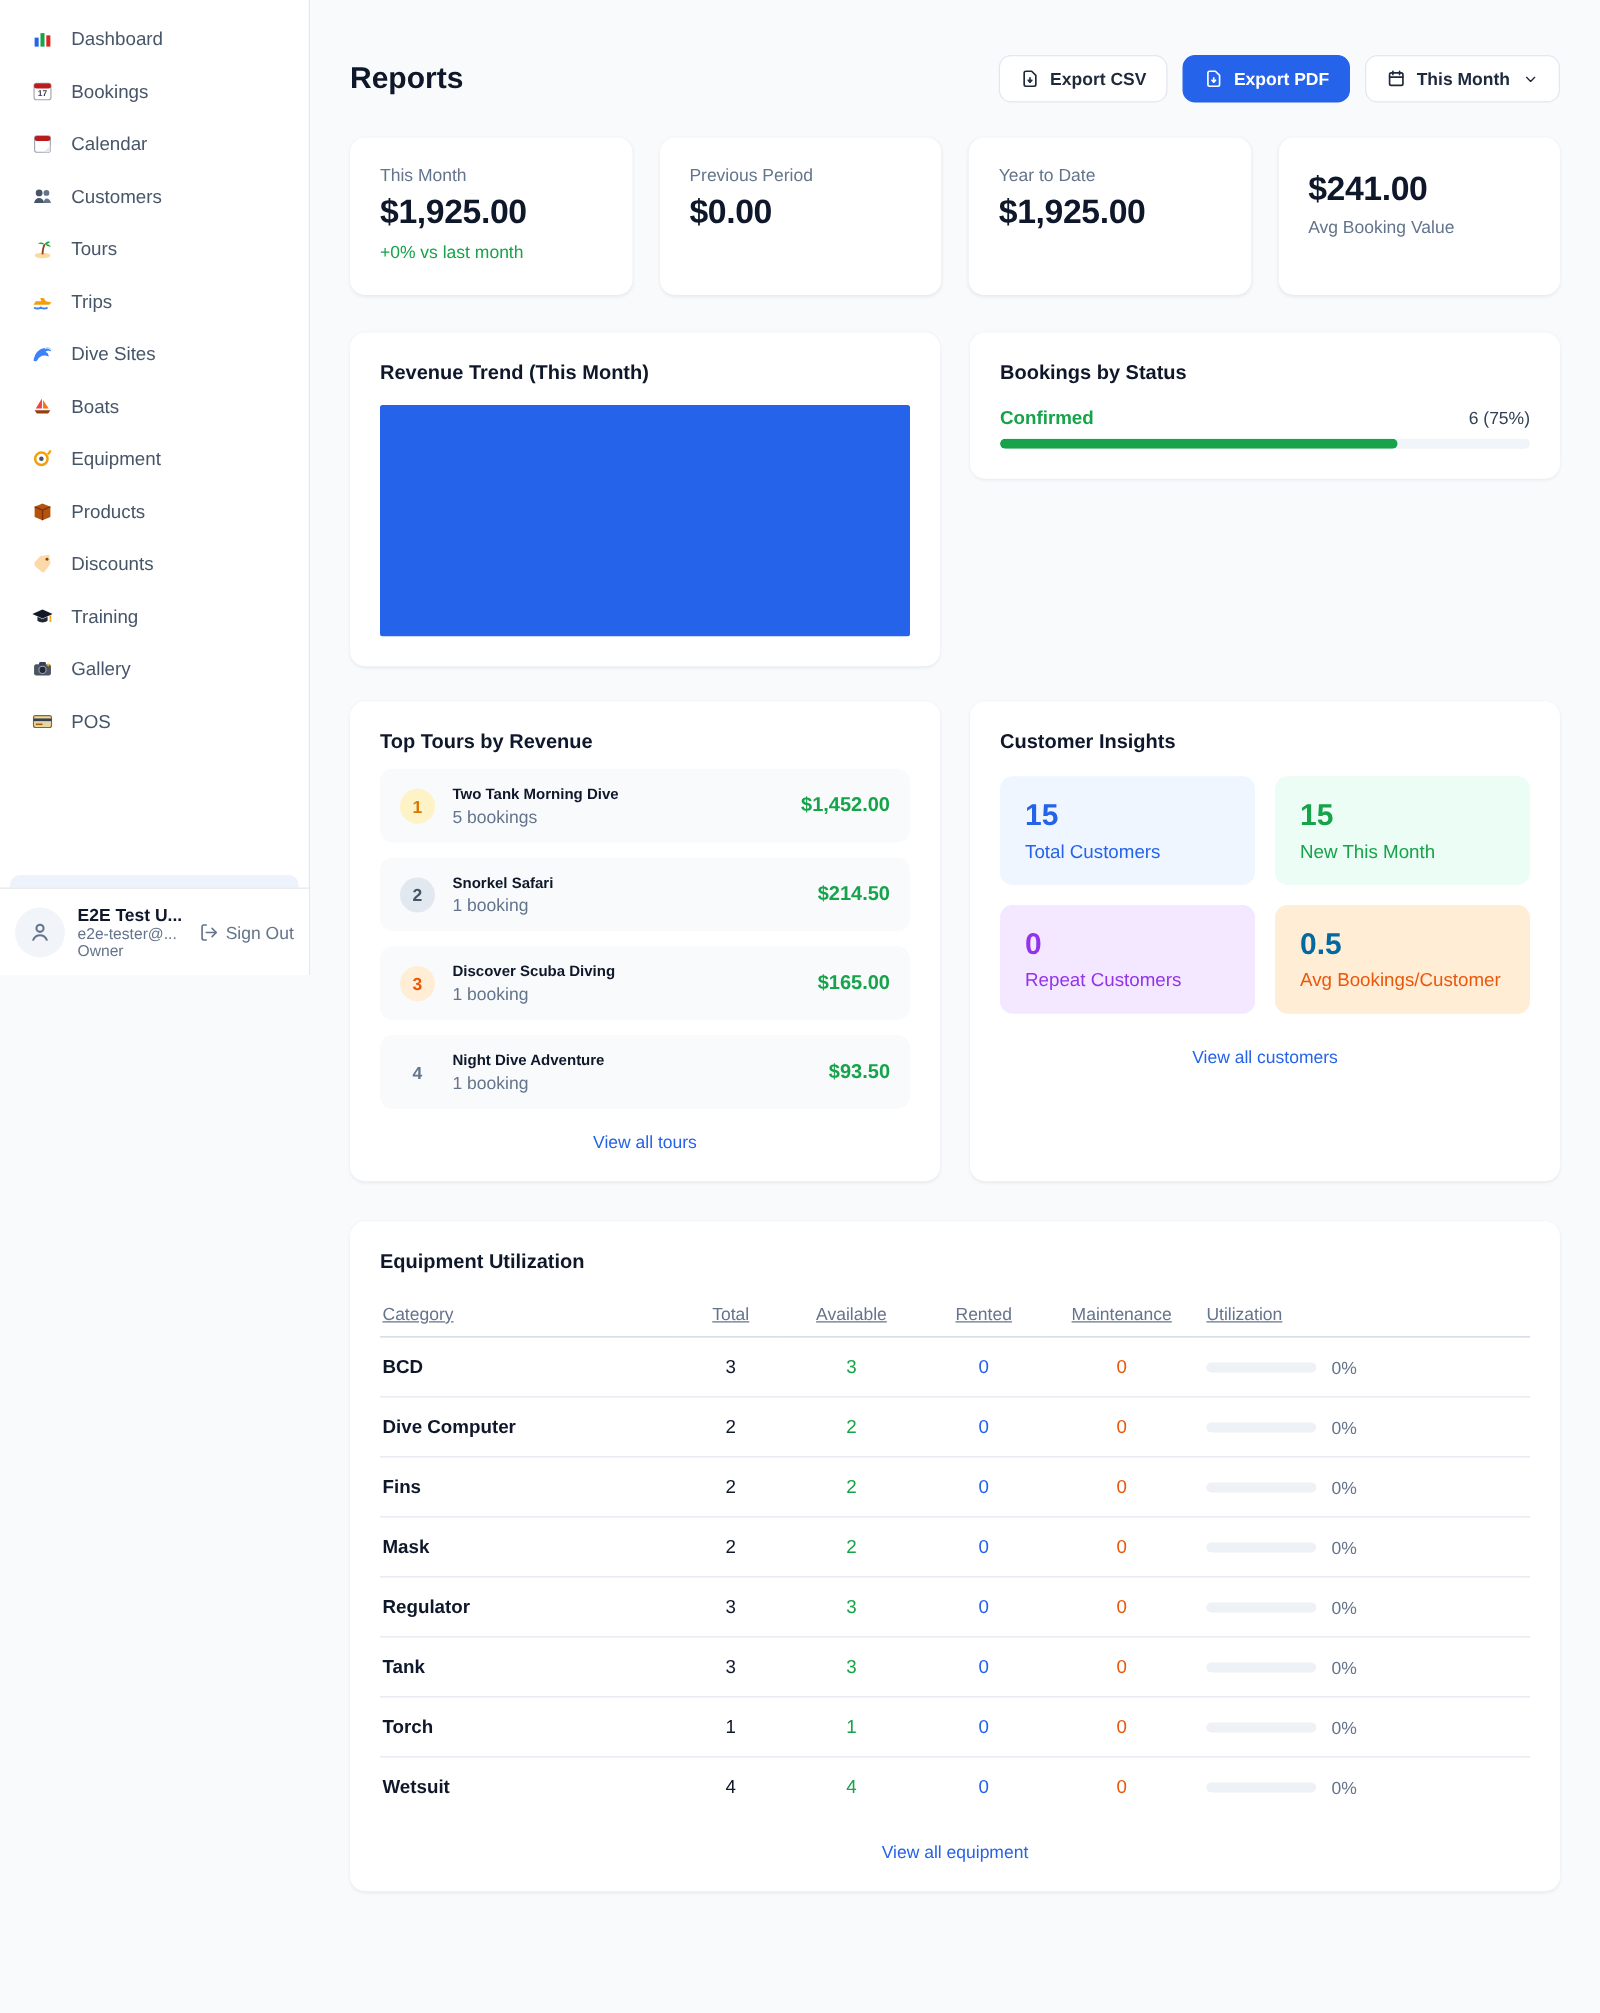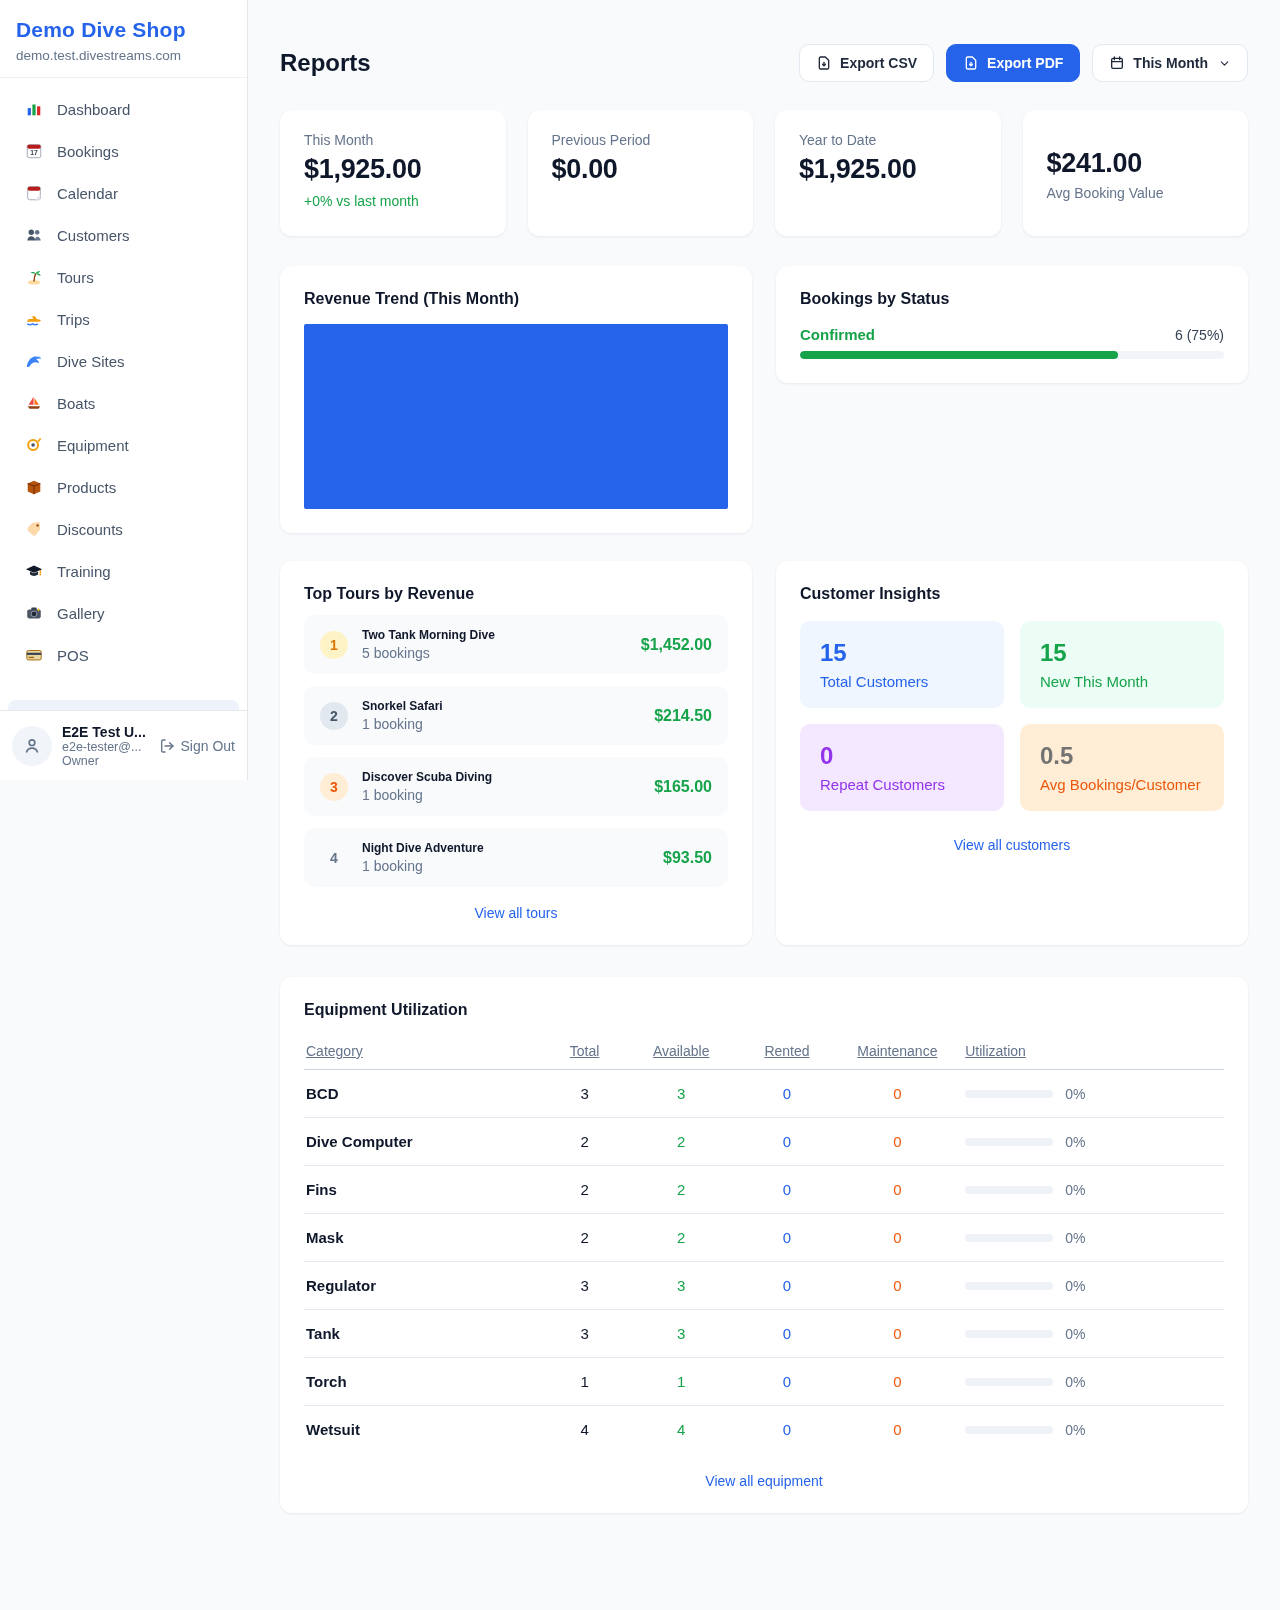--- a/index.html
+++ b/index.html
@@ -51,21 +51,21 @@
   }
   .btn svg { width:16px; height:16px; }
   .btn.primary { background:#2563eb; border-color:#2563eb; color:#fff; }
   
   .card { background:#fff; border-radius:12px; box-shadow:0 1px 3px rgba(15,23,42,.07); padding:24px; }
   .stats-row { display:grid; grid-template-columns:repeat(4,1fr); gap:22px; margin-top:28px; }
   .stat-card { min-height:126px; padding:22px 24px; }
   .stat-label { font-size:14px; color:#64748b; font-weight:500; }
   .stat-value { font-size:27px; font-weight:800; color:#0f172a; margin-top:6px; letter-spacing:-.3px; }
   .stat-delta { font-size:14px; color:#16a34a; margin-top:8px; }
-  .stat-card.value-first .stat-value { margin-top:16px; }
+  .stat-card.value-first .stat-value { margin-top:4px; }
   .stat-card.value-first .stat-label { margin-top:6px; }
   .grid-2 { display:grid; grid-template-columns:1fr 1fr; gap:24px; }
   .row2 { margin-top:30px; align-items:start; }
   .row3 { margin-top:28px; }
   .panel-title { font-size:16px; font-weight:700; color:#0f172a; }
   .chart-area { margin-top:16px; height:185px; border-radius:2px; }
   
   .status-row { margin-top:18px; }
   .status-line { display:flex; justify-content:space-between; align-items:baseline; }
   .status-label { font-size:15px; font-weight:700; }
@@ -106,24 +106,20 @@
   td.util { text-align:left; }
   .util-wrap { display:flex; align-items:center; gap:12px; }
   .util-bar { width:88px; height:8px; border-radius:99px; background:#eef2f6; }
   .util-pct { font-size:14px; color:#64748b; }
   .col-cat{width:26%;} .col-total{width:9%;} .col-avail{width:12%;} .col-rent{width:11%;} .col-maint{width:13%;} .col-util{width:29%;}
 </style>
 </head>
 <body>
 
 <aside class="sidebar">
-  <div class="sidebar-head">
-    <div class="brand">Demo Dive Shop</div>
-    <div class="brand-sub">demo.test.divestreams.com</div>
-  </div>
   <nav class="nav">
 
       <div class="nav-item">
         <span class="ico">
           <svg viewBox="0 0 20 20">
             <rect x="3" y="9" width="3.6" height="8" fill="#2563eb"></rect>
             <rect x="8.2" y="5" width="3.6" height="12" fill="#16a34a"></rect>
             <rect x="13.4" y="7" width="3.6" height="10" fill="#dc2626"></rect>
           </svg>
         </span>
@@ -437,21 +433,21 @@
             <div class="tile-value" style="color: rgb(22, 163, 74);">15</div>
             <div class="tile-label" style="color: rgb(22, 163, 74);">New This Month</div>
           </div>
 
           <div class="tile" style="background: rgb(243, 232, 255);">
             <div class="tile-value" style="color: rgb(147, 51, 234);">0</div>
             <div class="tile-label" style="color: rgb(147, 51, 234);">Repeat Customers</div>
           </div>
 
           <div class="tile" style="background: rgb(255, 237, 213);">
-            <div class="tile-value" style="color: #737373;">0.5</div>
+            <div class="tile-value" style="color: #0369a1;">0.5</div>
             <div class="tile-label" style="color: rgb(234, 88, 12);">Avg Bookings/Customer</div>
           </div>
         </div>
       <a class="center-link" style="margin-top:26px;">View all customers</a>
     </div>
   </section>
 
   <section class="card equip-card">
     <div class="panel-title">Equipment Utilization</div>
     <table>

